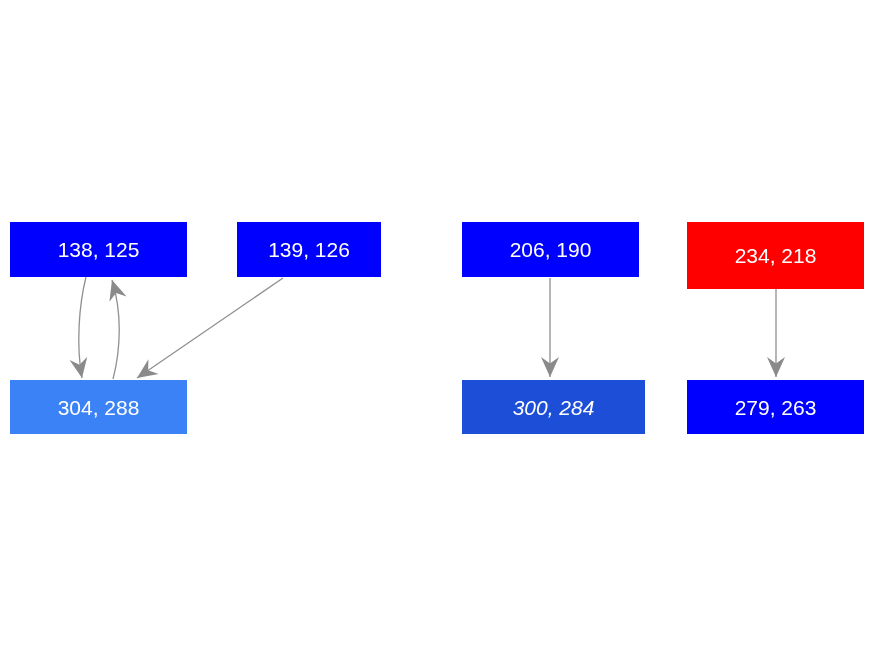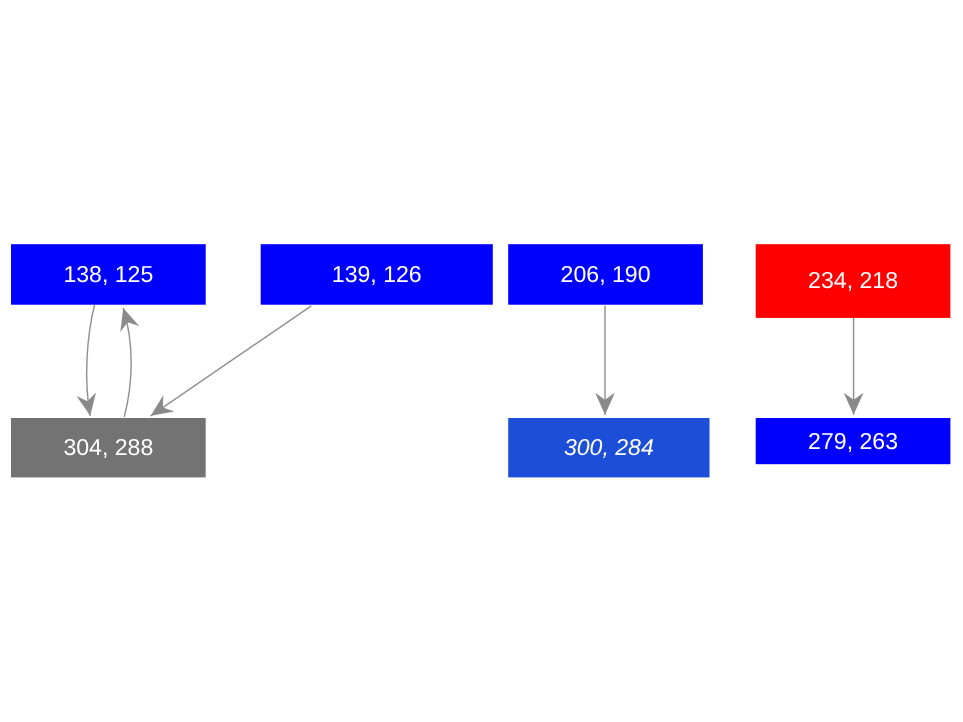--- a/index.html
+++ b/index.html
@@ -53,32 +53,32 @@
         <path class="edge" d="M 113,379 C 121,348 122,312 112,280" stroke="#909090" marker-end="url(#arrowhead)"></path>
         <path class="edge" d="M 283,278 L 137,378" stroke="#909090" marker-end="url(#arrowhead)"></path>
         <path class="edge" d="M 550,278 L 550,377" stroke="#909090" marker-end="url(#arrowhead)"></path>
         <path class="edge" d="M 776,278 L 776,377" stroke="#909090" marker-end="url(#arrowhead)"></path>
       </g>
   </svg>
   <div id="node-layer">
       <div class="node" style="left: 10px; top: 222px; width: 177px; height: 55px; background: rgb(0, 0, 255); color: rgb(255, 255, 255);">
         <span>138, 125</span>
       </div>
-      <div class="node" style="left: 237px; top: 222px; width: 211px; height: 55px; background: rgb(0, 0, 255); color: rgb(255, 255, 255);">
+      <div class="node" style="left: 237px; top: 222px; width: 144px; height: 55px; background: rgb(0, 0, 255); color: rgb(255, 255, 255);">
         <span>139, 126</span>
       </div>
       <div class="node" style="left: 462px; top: 222px; width: 177px; height: 55px; background: rgb(0, 0, 255); color: rgb(255, 255, 255);">
         <span>206, 190</span>
       </div>
       <div class="node" style="left: 687px; top: 222px; width: 177px; height: 67px; background: rgb(255, 0, 0); color: rgb(255, 255, 255);">
         <span>234, 218</span>
       </div>
-      <div class="node" style="left: 10px; top: 380px; width: 177px; height: 54px; background: #737373; color: rgb(255, 255, 255);">
+      <div class="node" style="left: 10px; top: 380px; width: 177px; height: 54px; background: #3b82f6; color: rgb(255, 255, 255);">
         <span>304, 288</span>
       </div>
       <div class="node" style="left: 462px; top: 380px; width: 183px; height: 54px; background: #1d4ed8; color: rgb(255, 255, 255); font-style: italic;">
         <span>300, 284</span>
       </div>
-      <div class="node" style="left: 687px; top: 380px; width: 177px; height: 42px; background: rgb(0, 0, 255); color: rgb(255, 255, 255);">
+      <div class="node" style="left: 687px; top: 380px; width: 177px; height: 54px; background: rgb(0, 0, 255); color: rgb(255, 255, 255);">
         <span>279, 263</span>
       </div>
     </div>
 </div>
 
 </body></html>

